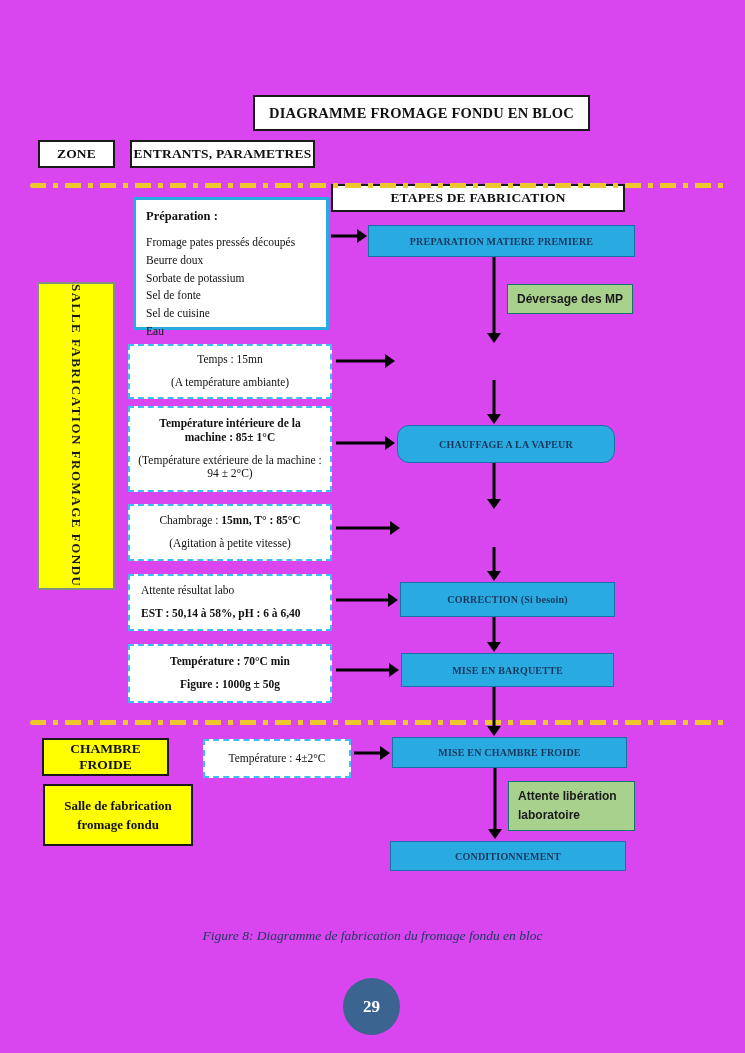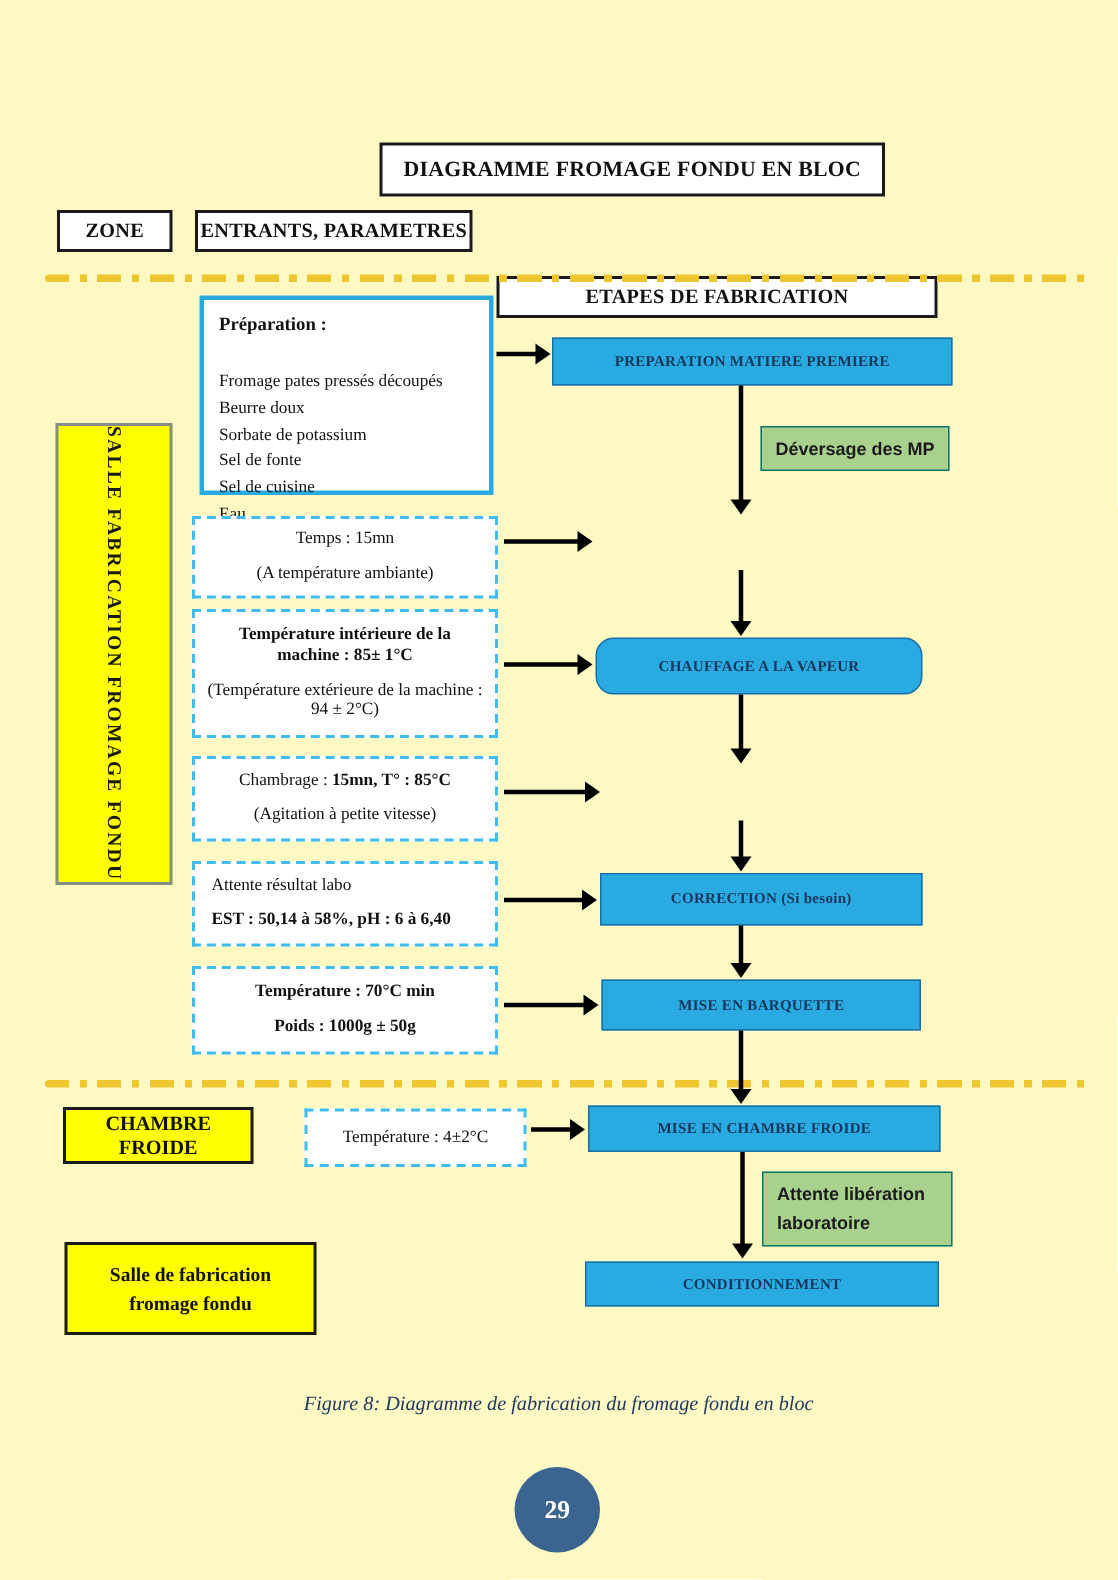--- a/index.html
+++ b/index.html
@@ -1,17 +1,17 @@
 <!DOCTYPE html>
 <html style="--process-blue: #29abe2; --annotation-green: #a9d18e; --zone-yellow: #ffff00; --divider-yellow: #edc630; --dashed-border-blue: #3fbdf2; --dark-text: #17365d; --page-circle-blue: #3c6490;"><head>
 <meta charset="utf-8">
 <style>
   html,body{margin:0;padding:0;background:#ffffff;}
   #canvas{
-    position:relative;width:745px;height:1053px;background:#fef9c3;
+    position:relative;width:745px;height:1053px;background:#d946ef;
     font-family:"Liberation Serif", serif;color:#111;overflow:hidden;
   }
   .box{position:absolute;box-sizing:border-box;display:flex;align-items:center;justify-content:center;text-align:center;}
   
   .hdr{border:2px solid #1a1a1a;background:#fff;font-weight:bold;font-size:13.5px;letter-spacing:.2px;}
   .title-box{border:2px solid #1a1a1a;background:#fff;font-weight:bold;font-size:14.5px;letter-spacing:.2px;}
   
   .divider{position:absolute;height:5px;
     background:repeating-linear-gradient(90deg,
       var(--divider-yellow,#edc630) 0 16px, transparent 16px 23px,
@@ -68,21 +68,21 @@
   <div class="box hdr" style="left:130px;top:140px;width:185px;height:28px;">ENTRANTS, PARAMETRES</div>
   <div class="box hdr" style="left:331px;top:140px;width:294px;height:28px;margin-top:44px;">ETAPES DE FABRICATION</div>
 
   <div class="divider" style="left:30px;top:183px;width:695px;"></div>
   <div class="divider" style="left:30px;top:720px;width:695px;"></div>
 
   <div class="box yellow zone-vert" style="left:37px;top:282px;width:78px;height:308px;">
     <span class="vtext">SALLE FABRICATION FROMAGE FONDU</span>
   </div>
 
-  <div class="box prep" style="left:133px;top:197px;width:196px;height:133px;gap:12px;">
+  <div class="box prep" style="left:133px;top:197px;width:196px;height:133px;">
     <div class="prep-title">Préparation :</div>
     <ul>
       <li>Fromage pates pressés découpés</li>
       <li>Beurre doux</li>
       <li>Sorbate de potassium</li>
       <li>Sel de fonte</li>
       <li>Sel de cuisine</li>
       <li>Eau</li>
     </ul>
   </div>
@@ -102,39 +102,39 @@
     <div>(Agitation à petite vitesse)</div>
   </div>
 
   <div class="box param left" style="left:128px;top:574px;width:204px;height:57px;">
     <div>Attente résultat labo</div>
     <div class="b">EST : 50,14 à 58%, pH : 6 à 6,40</div>
   </div>
 
   <div class="box param" style="left:128px;top:644px;width:204px;height:59px;">
     <div class="b">Température : 70°C min</div>
-    <div class="b">Poids : 1000g ± 50g</div>
+    <div class="b">Figure : 1000g ± 50g</div>
   </div>
 
   <div class="box param" style="left:203px;top:739px;width:148px;height:39px;">
     <div>Température : 4±2°C</div>
   </div>
 
   <div class="box step" style="left:368px;top:225px;width:267px;height:32px;">PREPARATION MATIERE PREMIERE</div>
   <div class="box step" style="left:397px;top:425px;width:218px;height:38px;border-radius:12px;">CHAUFFAGE A LA VAPEUR</div>
   <div class="box step" style="left:400px;top:582px;width:215px;height:35px;">CORRECTION (Si besoin)</div>
   <div class="box step" style="left:401px;top:653px;width:213px;height:34px;">MISE EN BARQUETTE</div>
   <div class="box step" style="left:392px;top:737px;width:235px;height:31px;">MISE EN CHAMBRE FROIDE</div>
   <div class="box step" style="left:390px;top:841px;width:236px;height:30px;">CONDITIONNEMENT</div>
 
   <div class="box green" style="left:507px;top:284px;width:126px;height:30px;">Déversage des MP</div>
   <div class="box green left" style="left:508px;top:781px;width:127px;height:50px;">Attente libération laboratoire</div>
 
   <div class="box yellow zone-plain" style="left:42px;top:738px;width:127px;height:38px;">CHAMBRE FROIDE</div>
-  <div class="box yellow zone-note" style="left:43px;top:828px;width:168px;height:62px;">
+  <div class="box yellow zone-note" style="left:43px;top:784px;width:150px;height:62px;">
     <div>Salle de fabrication</div>
     <div>fromage fondu</div>
   </div>
 
   <div class="arrow-v" style="left:487px;top:257px;width:14px;height:86px;">
       <div class="shaft"></div>
       <div class="head"></div>
     </div>
   <div class="arrow-v" style="left:487px;top:380px;width:14px;height:44px;">
       <div class="shaft"></div>

